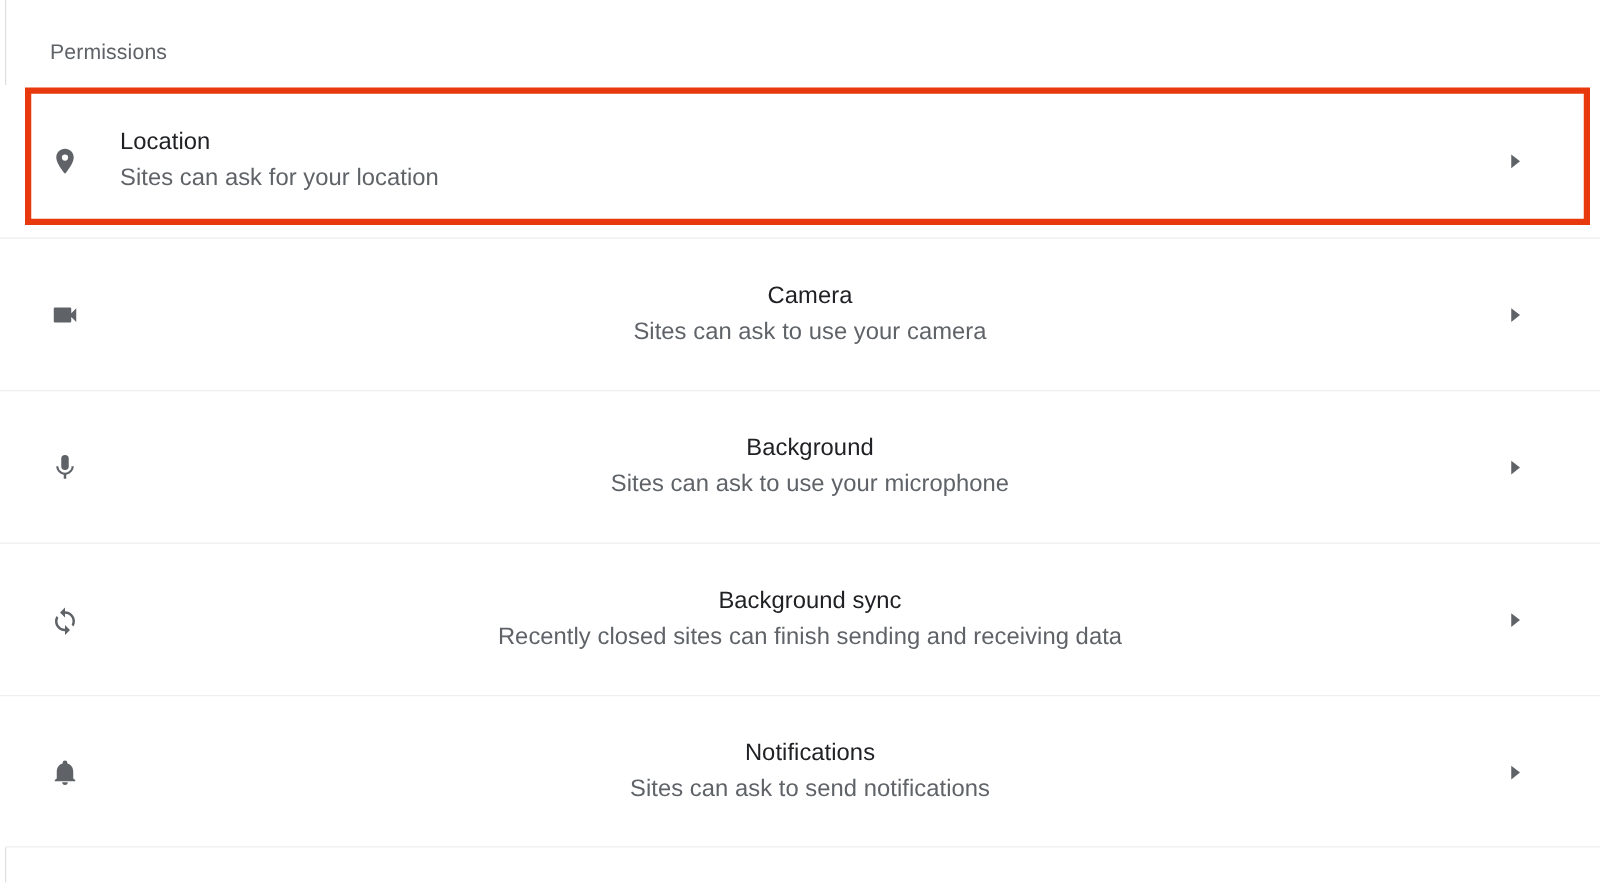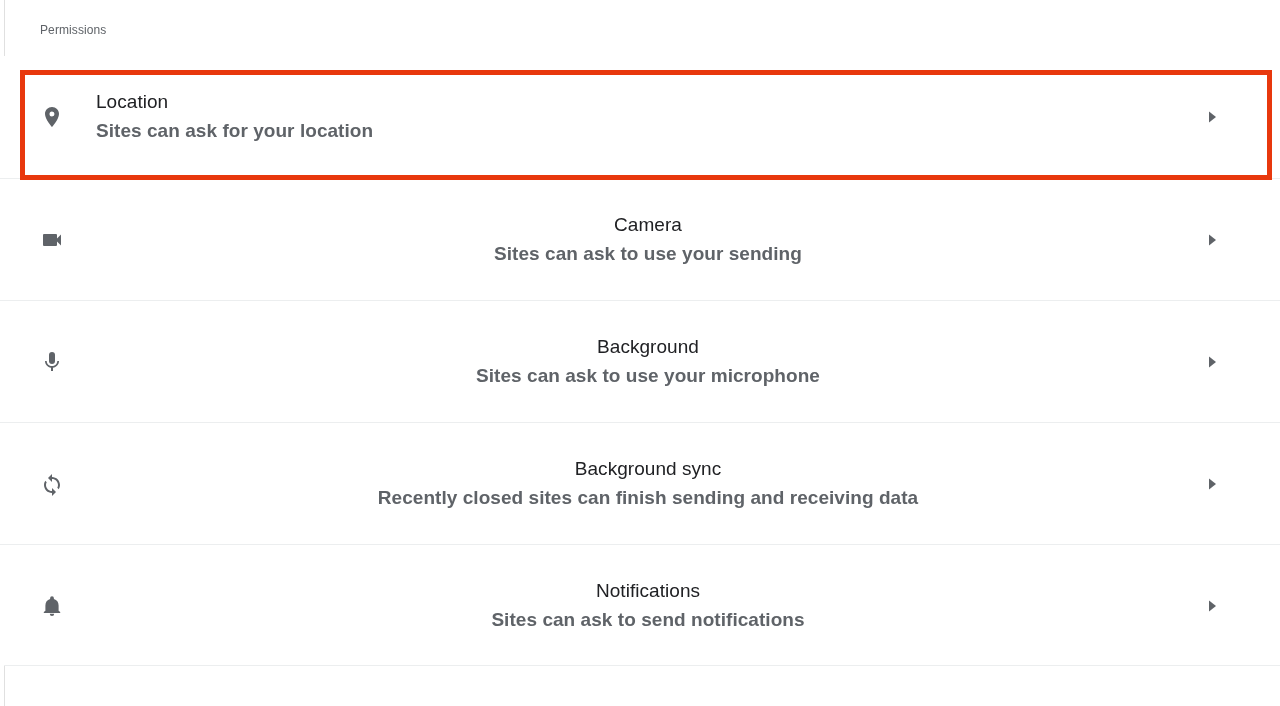--- a/index.html
+++ b/index.html
@@ -28,24 +28,24 @@
 
   .settings-panel {
     position: absolute;
     left: 0;
     top: 0;
     width: 1280px;
     box-sizing: border-box;
   }
 
   .section-header {
-    font-size: 12px;
+    font-size: 17px;
     line-height: 24px;
     color: #5f6368;
-    padding: 18px 0 14px 40px;
+    padding: 30px 0 14px 40px;
     letter-spacing: 0.1px;
     font-weight: 400;
   }
 
   .rows {
     position: relative;
   }
 
   .perm-row {
     position: relative;
@@ -93,21 +93,21 @@
     line-height: 26px;
     color: #202124;
     font-weight: 400;
     letter-spacing: 0.05px;
   }
 
   .row-sub {
     font-size: 19px;
     line-height: 28px;
     color: #5f6368;
-    font-weight: 700;
+    font-weight: 400;
     margin-top: 2px;
     letter-spacing: 0.05px;
   }
 
   .row-arrow {
     flex: 0 0 auto;
     width: 24px;
     height: 24px;
     display: flex;
     align-items: center;
@@ -158,21 +158,21 @@
     </div>
 
     <div class="perm-row">
       <span class="row-icon">
         <svg width="24" height="24" viewBox="0 0 24 24" fill="currentColor" aria-hidden="true">
           <path d="M17 10.5V7a1 1 0 0 0-1-1H4a1 1 0 0 0-1 1v10a1 1 0 0 0 1 1h12a1 1 0 0 0 1-1v-3.5l4 4v-11l-4 4z"></path>
         </svg>
       </span>
       <span class="row-text">
         <div class="row-title">Camera</div>
-        <div class="row-sub">Sites can ask to use your sending</div>
+        <div class="row-sub">Sites can ask to use your camera</div>
       </span>
       <span class="row-arrow">
         <svg width="16" height="16" viewBox="0 0 16 16" fill="currentColor" aria-hidden="true">
           <path d="M5 2.5 L12 8 L5 13.5 Z"></path>
         </svg>
       </span>
     </div>
 
     <div class="perm-row">
       <span class="row-icon">

